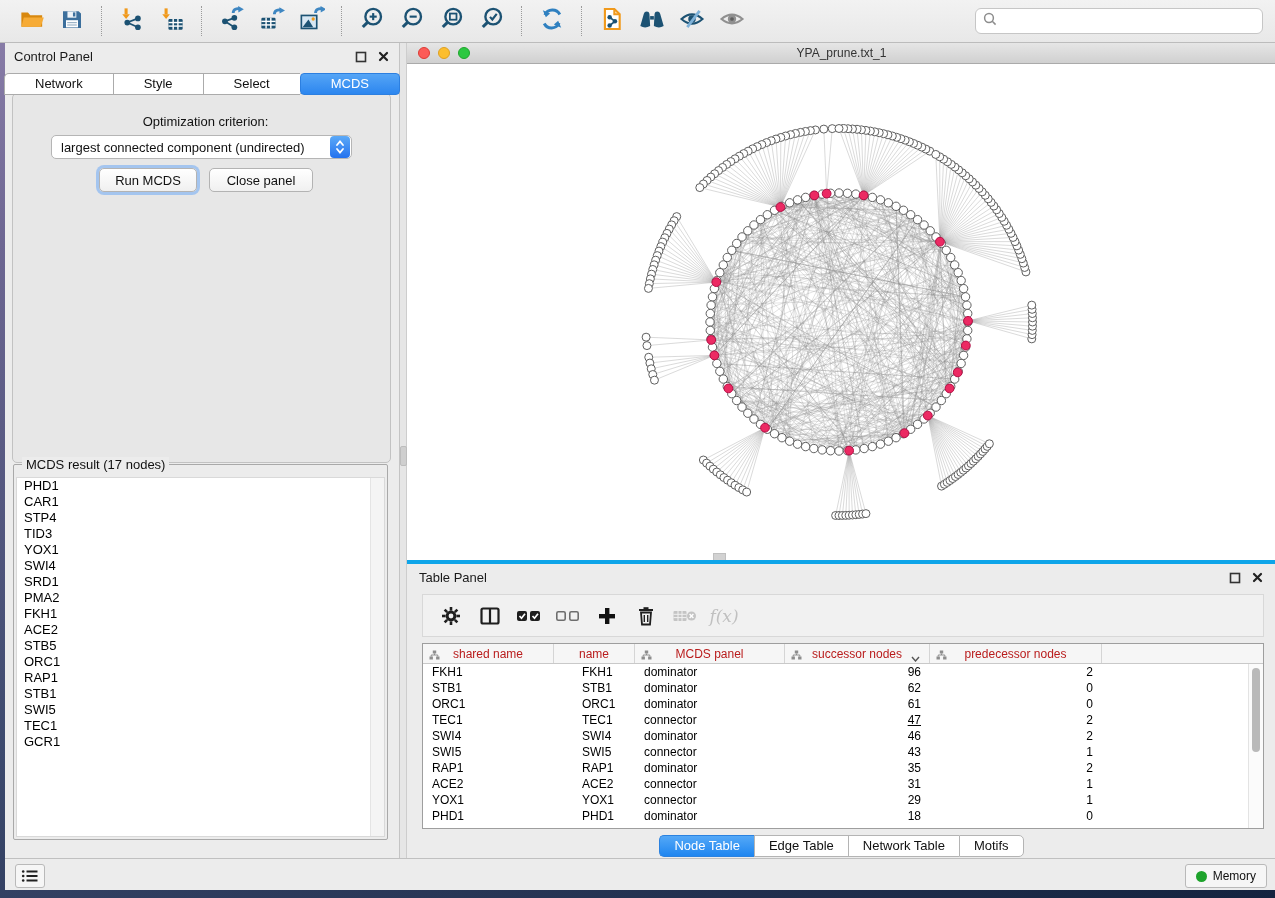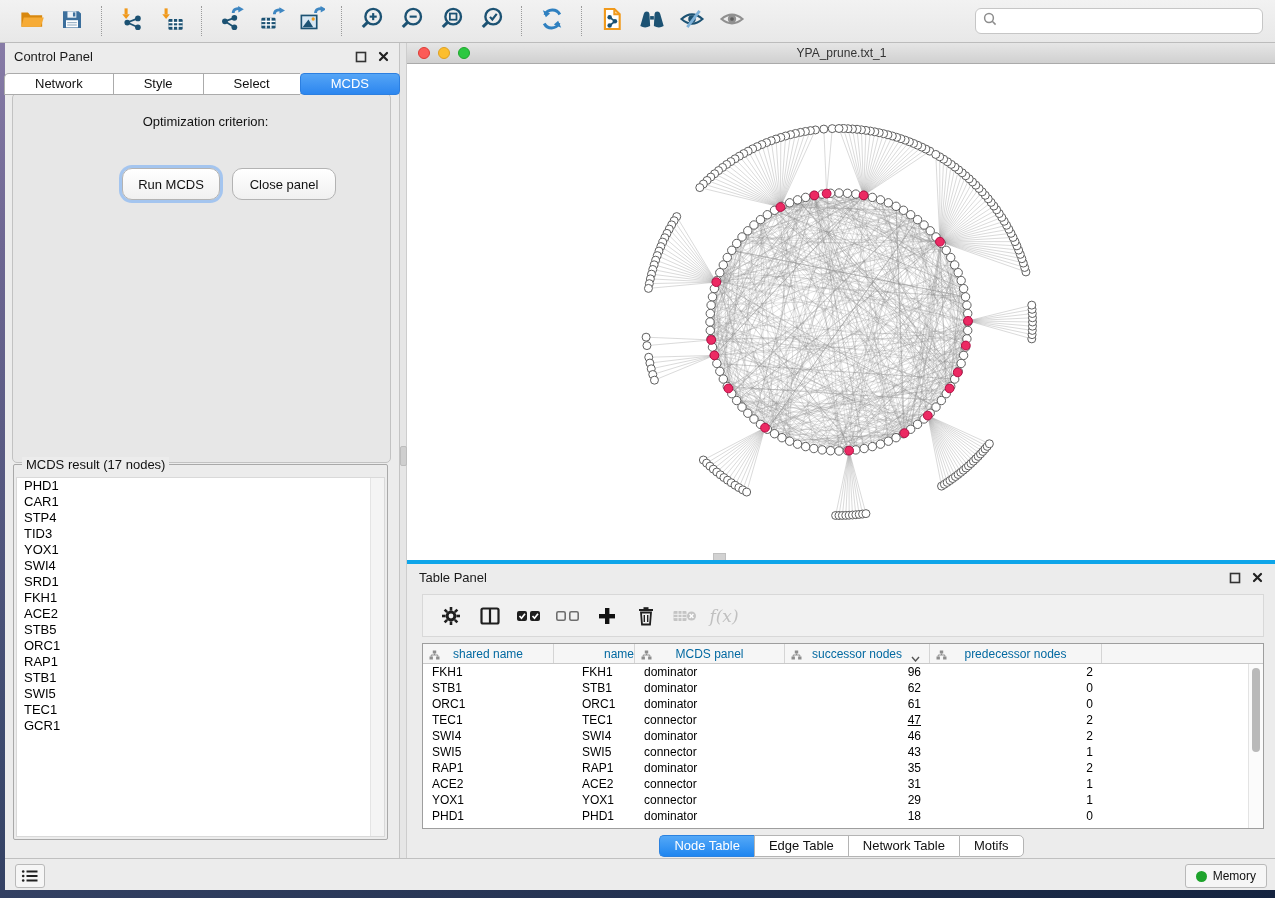--- a/index.html
+++ b/index.html
@@ -33,22 +33,22 @@
   .ctab:last-child{border-right:1px solid #ababab;border-radius:0 5px 0 0;}
   .ctab.active{background:linear-gradient(#55a5f6,#2c86ef);color:#fff;border-color:#2c7fe0;border-radius:4px;}
   #cp-content{position:absolute;left:7px;right:8px;top:50px;height:368px;background:#e7e7e7;
     border:1px solid #c2c2c2;border-radius:5px;}
   #criterion-label{position:absolute;left:8px;right:0;top:20px;text-align:center;font-size:13px;color:#111;}
   #criterion-select{position:absolute;left:38px;right:38px;top:41px;height:24px;background:#fff;border:1px solid #b5b5b5;
     border-radius:5px;display:flex;align-items:center;box-sizing:border-box;}
   #criterion-value{flex:1;font-size:13px;padding-left:9px;color:#111;white-space:nowrap;overflow:hidden;}
   #criterion-stepper{width:20px;height:22px;border-radius:4px;background:linear-gradient(#5caaf8,#2472ee);
     display:flex;flex-direction:column;align-items:center;justify-content:center;gap:1px;margin-right:1px;}
-  .btn{height:32px;background:linear-gradient(#ffffff,#f0f0f0);border:1px solid #b3b3b3;border-radius:10px;
-    font:13px "Liberation Sans",sans-serif;color:#111;display:flex;align-items:center;justify-content:center;position:absolute;box-sizing:border-box;margin-left:23px;}
+  .btn{height:24px;background:linear-gradient(#ffffff,#f0f0f0);border:1px solid #b3b3b3;border-radius:5px;
+    font:13px "Liberation Sans",sans-serif;color:#111;display:flex;align-items:center;justify-content:center;position:absolute;box-sizing:border-box;}
   #run-btn{left:86px;width:98px;top:74px;box-shadow:0 0 0 3px rgba(110,170,245,.55);}
   #closepanel-btn{left:196px;width:104px;top:74px;}
   #result-group{position:absolute;left:8px;right:11px;top:421px;height:374px;border:1px solid #a9a9a9;border-radius:2px;}
   #result-title{position:absolute;top:-8px;left:8px;background:#ececec;padding:0 4px;font-size:13px;color:#111;}
   #result-list{position:absolute;left:2px;right:2px;top:12px;bottom:2px;background:#fff;border:1px solid #d9d9d9;overflow:hidden;}
   #result-scroll{position:absolute;right:0;top:0;bottom:0;width:13px;background:#f4f4f4;border-left:1px solid #e4e4e4;}
   .result-item{font-size:13px;line-height:16px;padding-left:7px;color:#000;}
   
   #v-splitter{width:6px;background:#e6e6e6;border-right:1px solid #cdcdcd;position:relative;flex:none;}
   #v-grip{position:absolute;left:0;top:403px;width:5px;height:18px;background:#cfcfcf;border:1px solid #bdbdbd;border-radius:2px;}
@@ -64,21 +64,21 @@
   
   #table-panel{flex:1;position:relative;background:#ececec;border-top:4px solid #0ea5e9;}
   #tp-header{height:27px;display:flex;align-items:center;padding:0 12px;}
   #tp-title{font-size:13px;color:#1a1a1a;}
   #tp-toolbar{position:absolute;left:15px;right:12px;top:30px;height:43px;background:#f1f1f1;
     border:1px solid #d8d8d8;display:flex;align-items:center;padding:0 10px;box-sizing:border-box;}
   .ttbtn{width:36px;height:32px;display:flex;align-items:center;justify-content:center;margin-right:3px;border-radius:4px;}
   .ttbtn.disabled{opacity:1;}
   #tp-table{position:absolute;left:15px;right:12px;top:79px;height:184px;background:#fff;border:1px solid #9e9e9e;overflow:hidden;}
   #tbl-head{height:20px;display:flex;background:#f6f6f6;border-bottom:1px solid #c9c9c9;box-sizing:border-box;}
-  .hcell{position:relative;display:flex;align-items:center;justify-content:center;font-size:12px;color:#0369a1;
+  .hcell{position:relative;display:flex;align-items:center;justify-content:center;font-size:12px;color:#b91c1c;
     border-right:1px solid #d5d5d5;box-sizing:border-box;flex:none;}
   .hcell .hicon{position:absolute;left:6px;top:5px;}
   .hcell .sorticon{position:absolute;right:9px;top:7px;}
   .hcell.filler{border-right:none;flex:1;}
   #tbl-body{position:absolute;left:0;top:20px;right:14px;bottom:0;}
   .trow{height:16px;display:flex;}
   .tcell{font-size:12px;line-height:16px;color:#000;box-sizing:border-box;flex:none;white-space:nowrap;overflow:hidden;}
   .tcell.num{text-align:right;}
   #tbl-scroll{position:absolute;right:0;top:20px;bottom:0;width:14px;background:#fbfbfb;border-left:1px solid #e3e3e3;}
   #tbl-thumb{position:absolute;left:3px;top:4px;width:8px;height:84px;background:#b9b9b9;border-radius:4px;}
@@ -275,34 +275,44 @@
         </span>
       </div>
       <div id="cp-tabs">
           <div class="ctab">Network</div>
           <div class="ctab">Style</div>
           <div class="ctab">Select</div>
           <div class="ctab active">MCDS</div>
         </div>
       <div id="cp-content">
         <div id="criterion-label">Optimization criterion:</div>
+        <div id="criterion-select">
+          <span id="criterion-value">largest connected component (undirected)</span>
+          <span id="criterion-stepper">
+            <svg width="10" height="16" viewBox="0 0 10 16">
+                <path d="M2 6 L5 2.5 L8 6" fill="none" stroke="#fff" stroke-width="1.8" stroke-linecap="round"></path>
+                <path d="M2 10 L5 13.5 L8 10" fill="none" stroke="#fff" stroke-width="1.8" stroke-linecap="round"></path>
+              </svg>
+          </span>
+        </div>
         <div class="btn" id="run-btn">Run MCDS</div>
         <div class="btn" id="closepanel-btn">Close panel</div>
       </div>
       <div id="result-group">
         <span id="result-title">MCDS result (17 nodes)</span>
         <div id="result-list">
           <div id="result-items">
               <div class="result-item">PHD1</div>
               <div class="result-item">CAR1</div>
               <div class="result-item">STP4</div>
               <div class="result-item">TID3</div>
               <div class="result-item">YOX1</div>
               <div class="result-item">SWI4</div>
               <div class="result-item">SRD1</div>
+              <div class="result-item">PMA2</div>
               <div class="result-item">FKH1</div>
               <div class="result-item">ACE2</div>
               <div class="result-item">STB5</div>
               <div class="result-item">ORC1</div>
               <div class="result-item">RAP1</div>
               <div class="result-item">STB1</div>
               <div class="result-item">SWI5</div>
               <div class="result-item">TEC1</div>
               <div class="result-item">GCR1</div>
             </div>
@@ -1394,21 +1404,21 @@
           <div id="tbl-head">
               <div class="hcell" style="width: 131px;">
                 <span class="hicon"><svg width="11" height="10" viewBox="0 0 11 10">
                     <rect x="3.8" y="0.5" width="3.4" height="3" fill="#8d8d8d"></rect>
                     <rect x="0.5" y="6.5" width="3.4" height="3" fill="#8d8d8d"></rect>
                     <rect x="7.1" y="6.5" width="3.4" height="3" fill="#8d8d8d"></rect>
                     <path d="M5.5 3.5 V5 M2.2 6.5 V5 H8.8 V6.5" fill="none" stroke="#8d8d8d" stroke-width="1"></path>
                   </svg></span>
                 <span>shared name</span>
               </div>
-              <div class="hcell" style="width: 81px; justify-content: flex-end;">
+              <div class="hcell" style="width: 81px;">
                 <span>name</span>
               </div>
               <div class="hcell" style="width: 150px;">
                 <span class="hicon"><svg width="11" height="10" viewBox="0 0 11 10">
                     <rect x="3.8" y="0.5" width="3.4" height="3" fill="#8d8d8d"></rect>
                     <rect x="0.5" y="6.5" width="3.4" height="3" fill="#8d8d8d"></rect>
                     <rect x="7.1" y="6.5" width="3.4" height="3" fill="#8d8d8d"></rect>
                     <path d="M5.5 3.5 V5 M2.2 6.5 V5 H8.8 V6.5" fill="none" stroke="#8d8d8d" stroke-width="1"></path>
                   </svg></span>
                 <span>MCDS panel</span>

